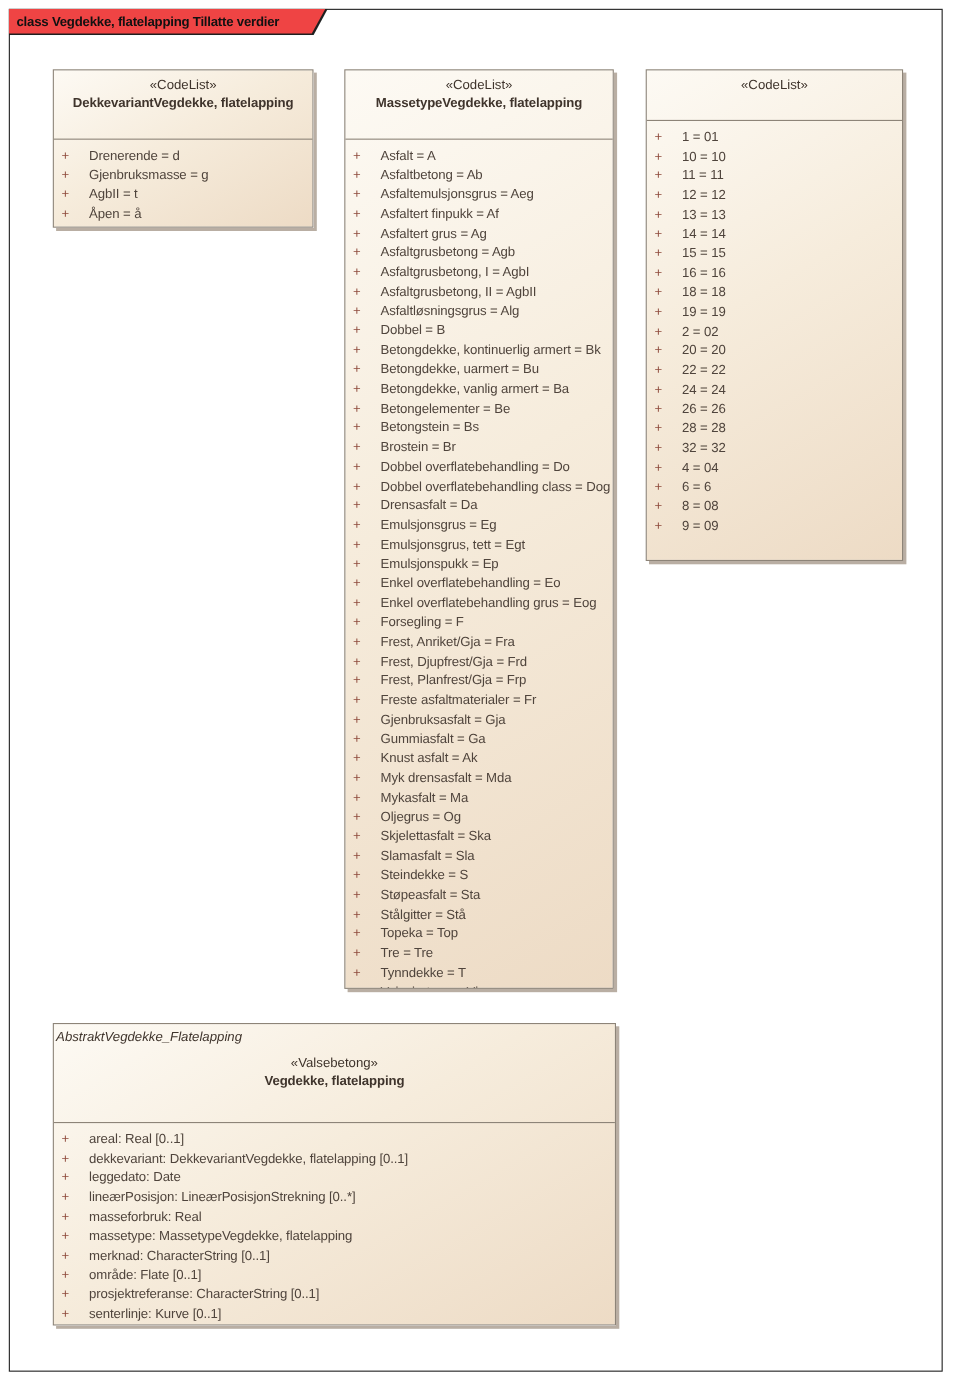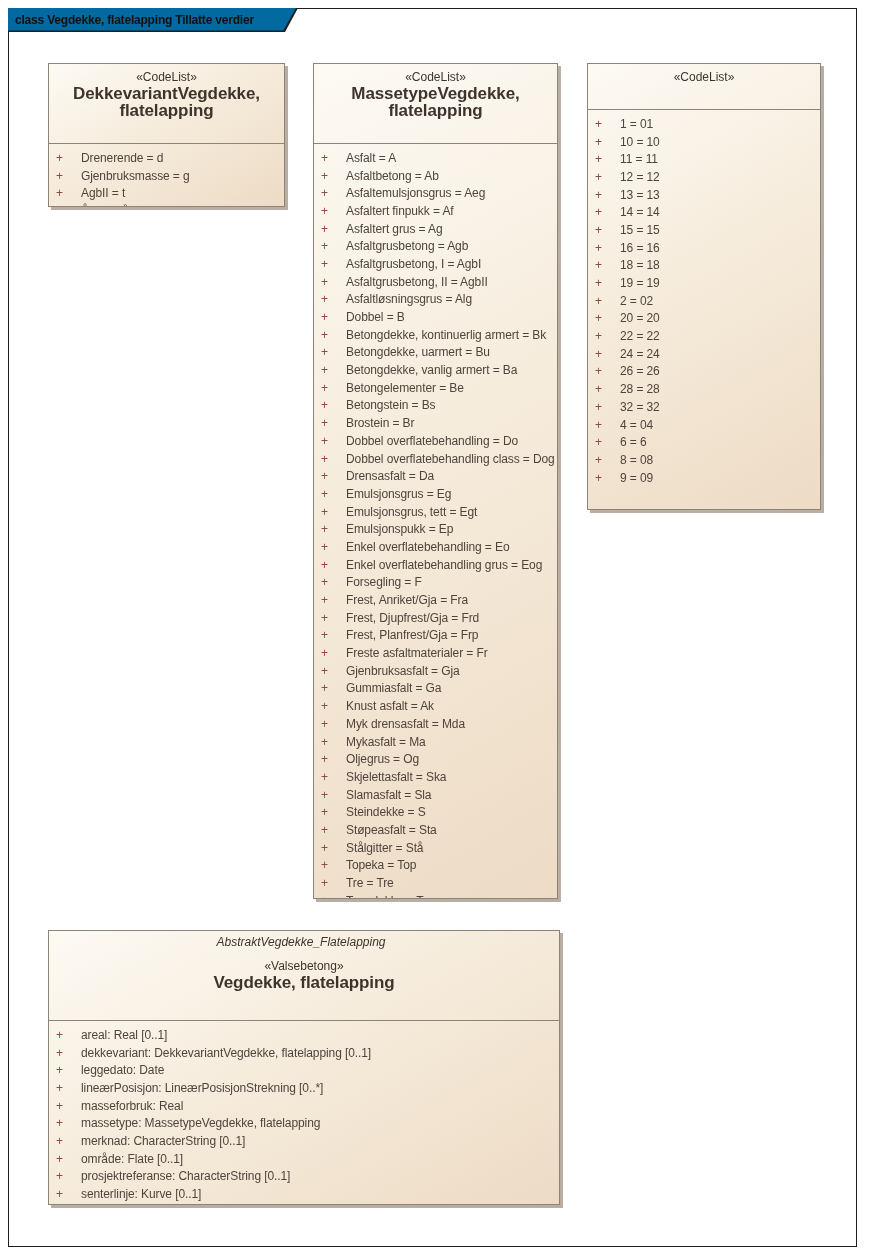--- a/index.html
+++ b/index.html
@@ -11,41 +11,41 @@
     position:absolute;left:8px;top:8px;width:849px;height:1239px;
     border:1.5px solid var(--frame-border);box-sizing:border-box;background:#ffffff;
   }
   
   .tab{
     position:absolute;left:8px;top:8px;width:290px;height:24px;
     background:var(--frame-border);
     clip-path:polygon(0 0,100% 0,calc(100% - 13px) 100%,0 100%);
   }
   .tab-inner{
-    position:absolute;inset:0;background:#0369a1;
+    position:absolute;inset:0;background:#ef4444;
     clip-path:polygon(0 0,calc(100% - 2.2px) 0,calc(100% - 14.6px) calc(100% - 1.6px),0 calc(100% - 1.6px));
     display:flex;align-items:center;
   }
   .tab-label{
     font-size:12px;font-weight:bold;color:#111111;padding-left:7px;
     letter-spacing:-0.2px;white-space:nowrap;
   }
   
   .uml-box{
     position:absolute;box-sizing:border-box;
     border:1px solid var(--box-border);
     background:linear-gradient(150deg,var(--fill-a) 0%,var(--fill-b) 45%,var(--fill-c) 100%);
     box-shadow:3px 3px 0 var(--shadow);
     display:flex;flex-direction:column;gap:18px;
   }
   .box-header{flex:none;text-align:center;padding:5px 2px 6px 2px;color:var(--name-text);}
   .stereotype{font-size:12px;line-height:16px;}
-  .box-name{font-size:17px;font-weight:bold;line-height:17px;letter-spacing:-0.1px;}
+  .box-name{font-size:12px;font-weight:bold;line-height:17px;letter-spacing:-0.1px;}
   .parent-label{
-    text-align:center;font-style:italic;font-size:12px;line-height:15px;
+    text-align:left;font-style:italic;font-size:12px;line-height:15px;
     padding:0 6px 0 0;margin-bottom:8px;color:var(--name-text);
   }
   .attr-list{
     flex:1;border-top:1px solid var(--box-border);
     padding-top:5px;overflow:hidden;
   }
   .attr-row{display:flex;align-items:center;height:17.7px;white-space:nowrap;}
   .plus{flex:none;width:25px;margin-left:7px;color:var(--plus);font-size:12px;}
   .attr-text{
     font-size:12px;color:var(--attr-text);transform-origin:left center;

